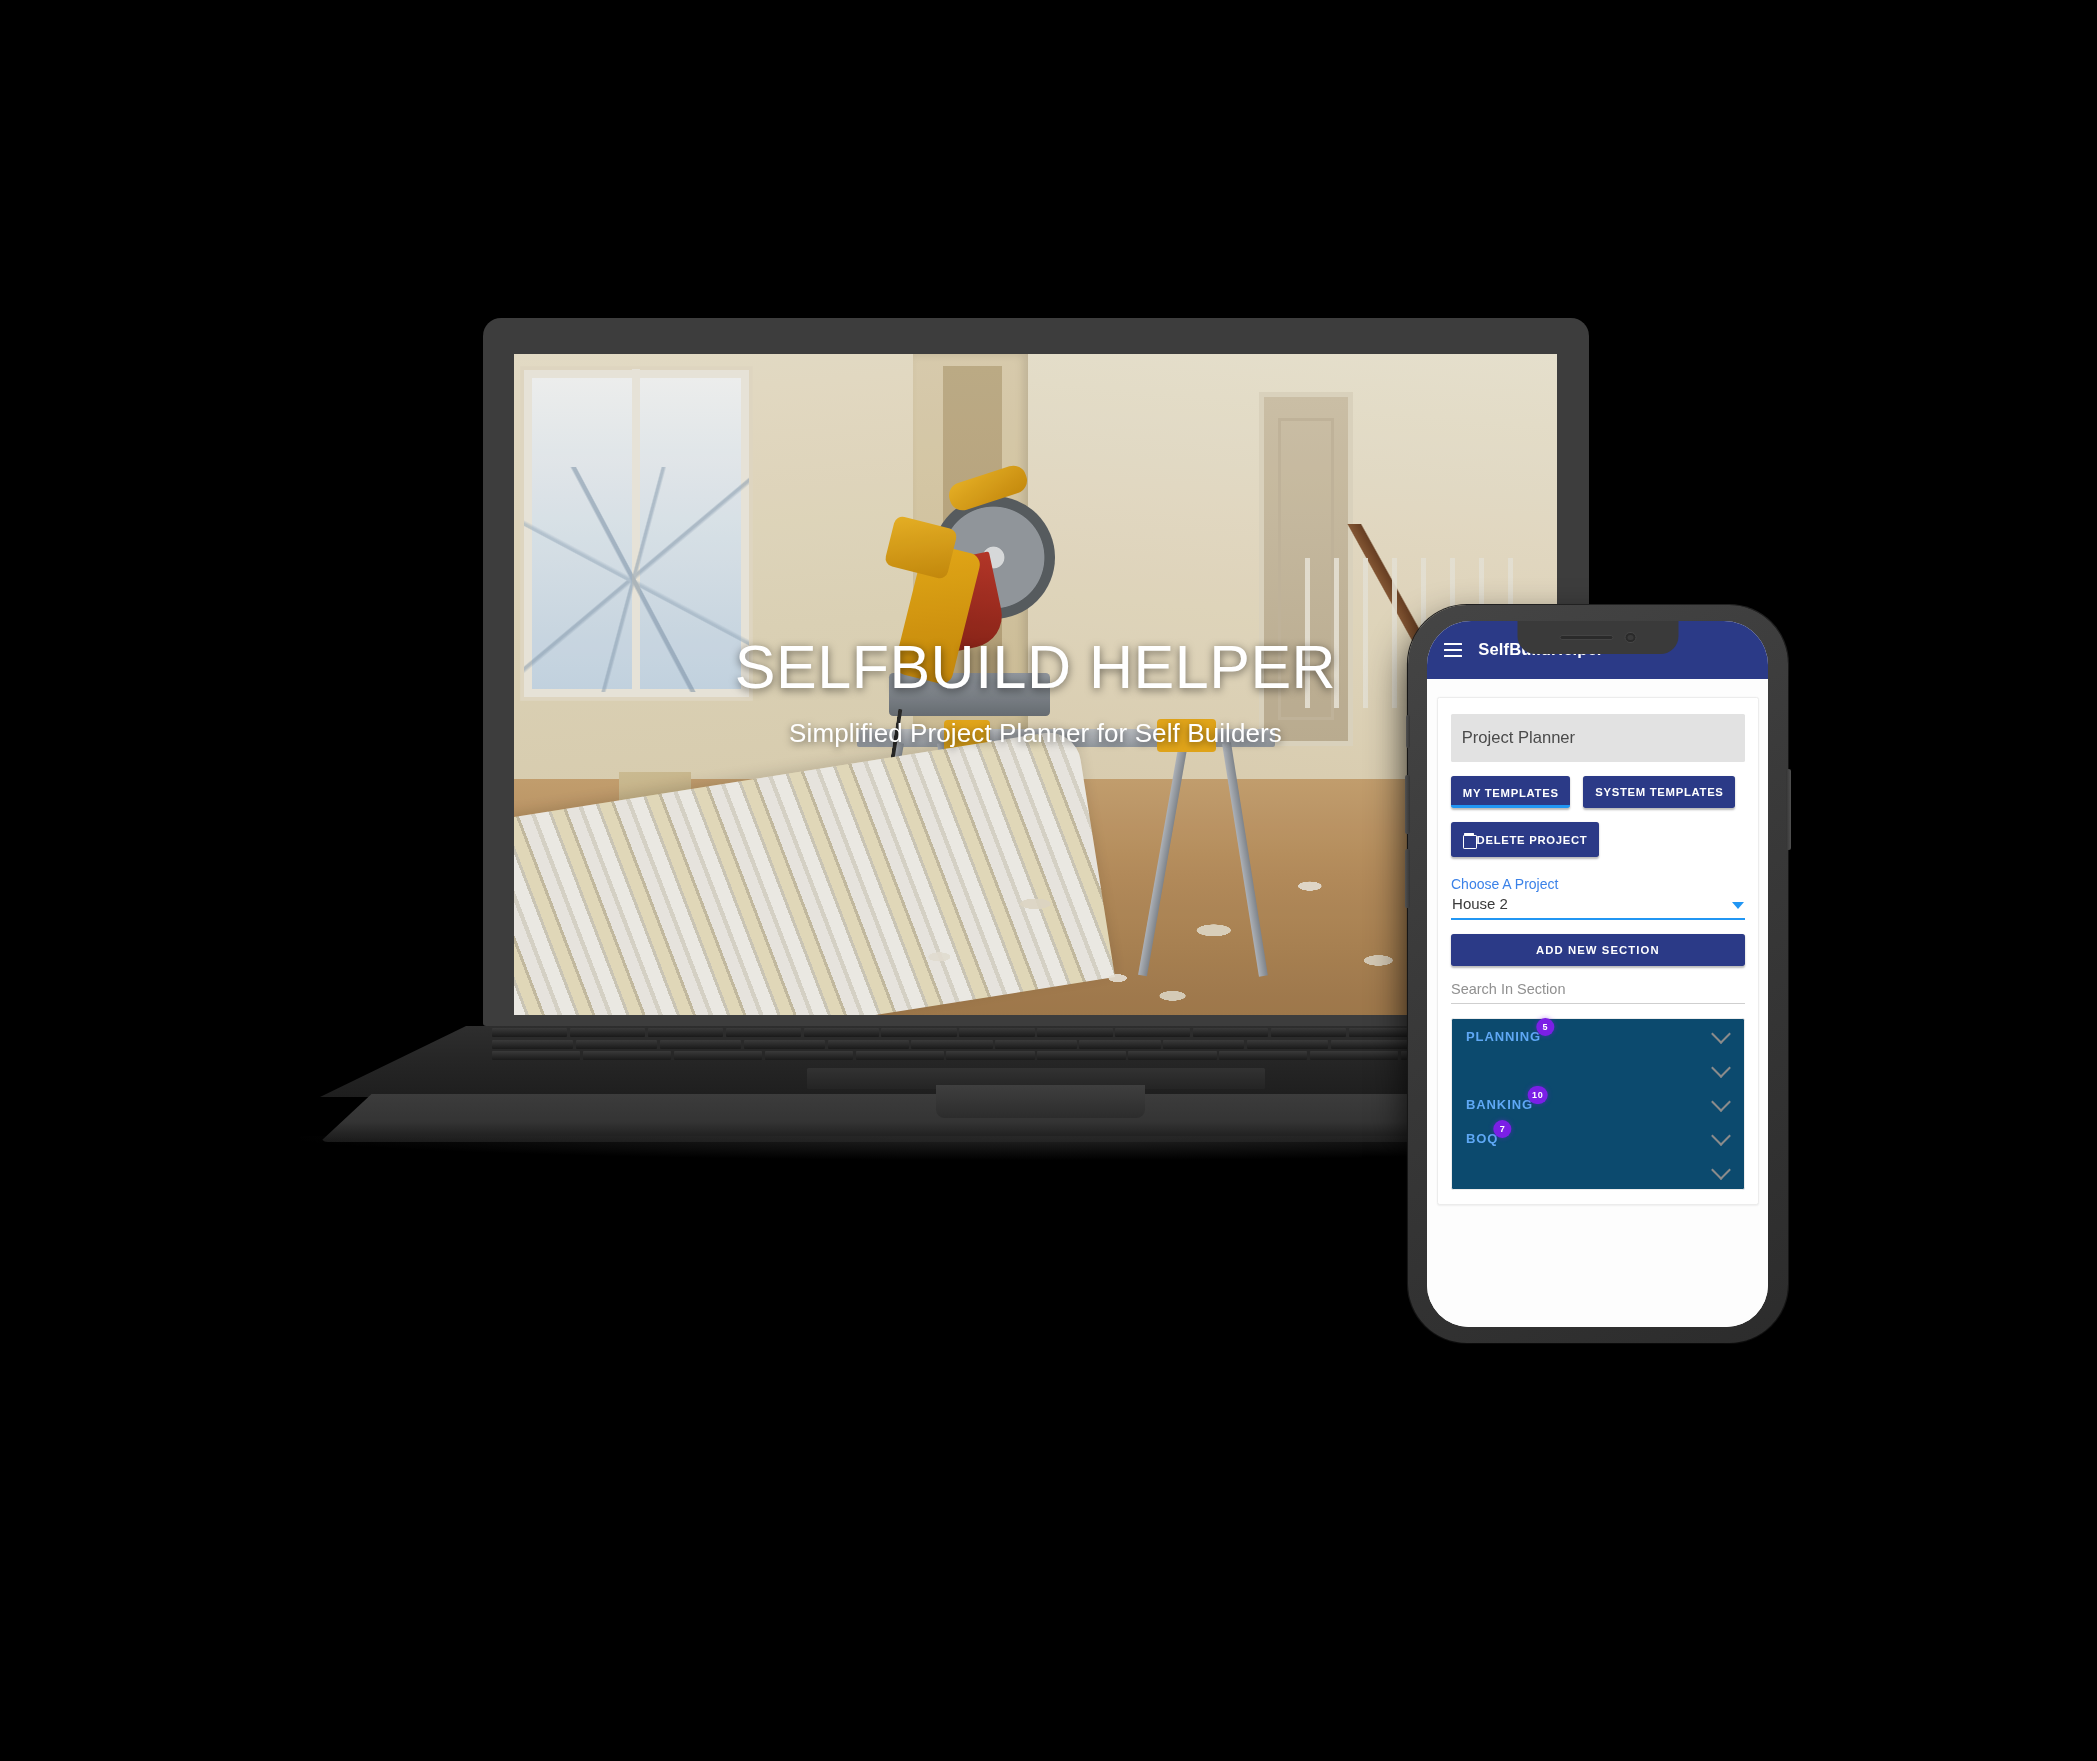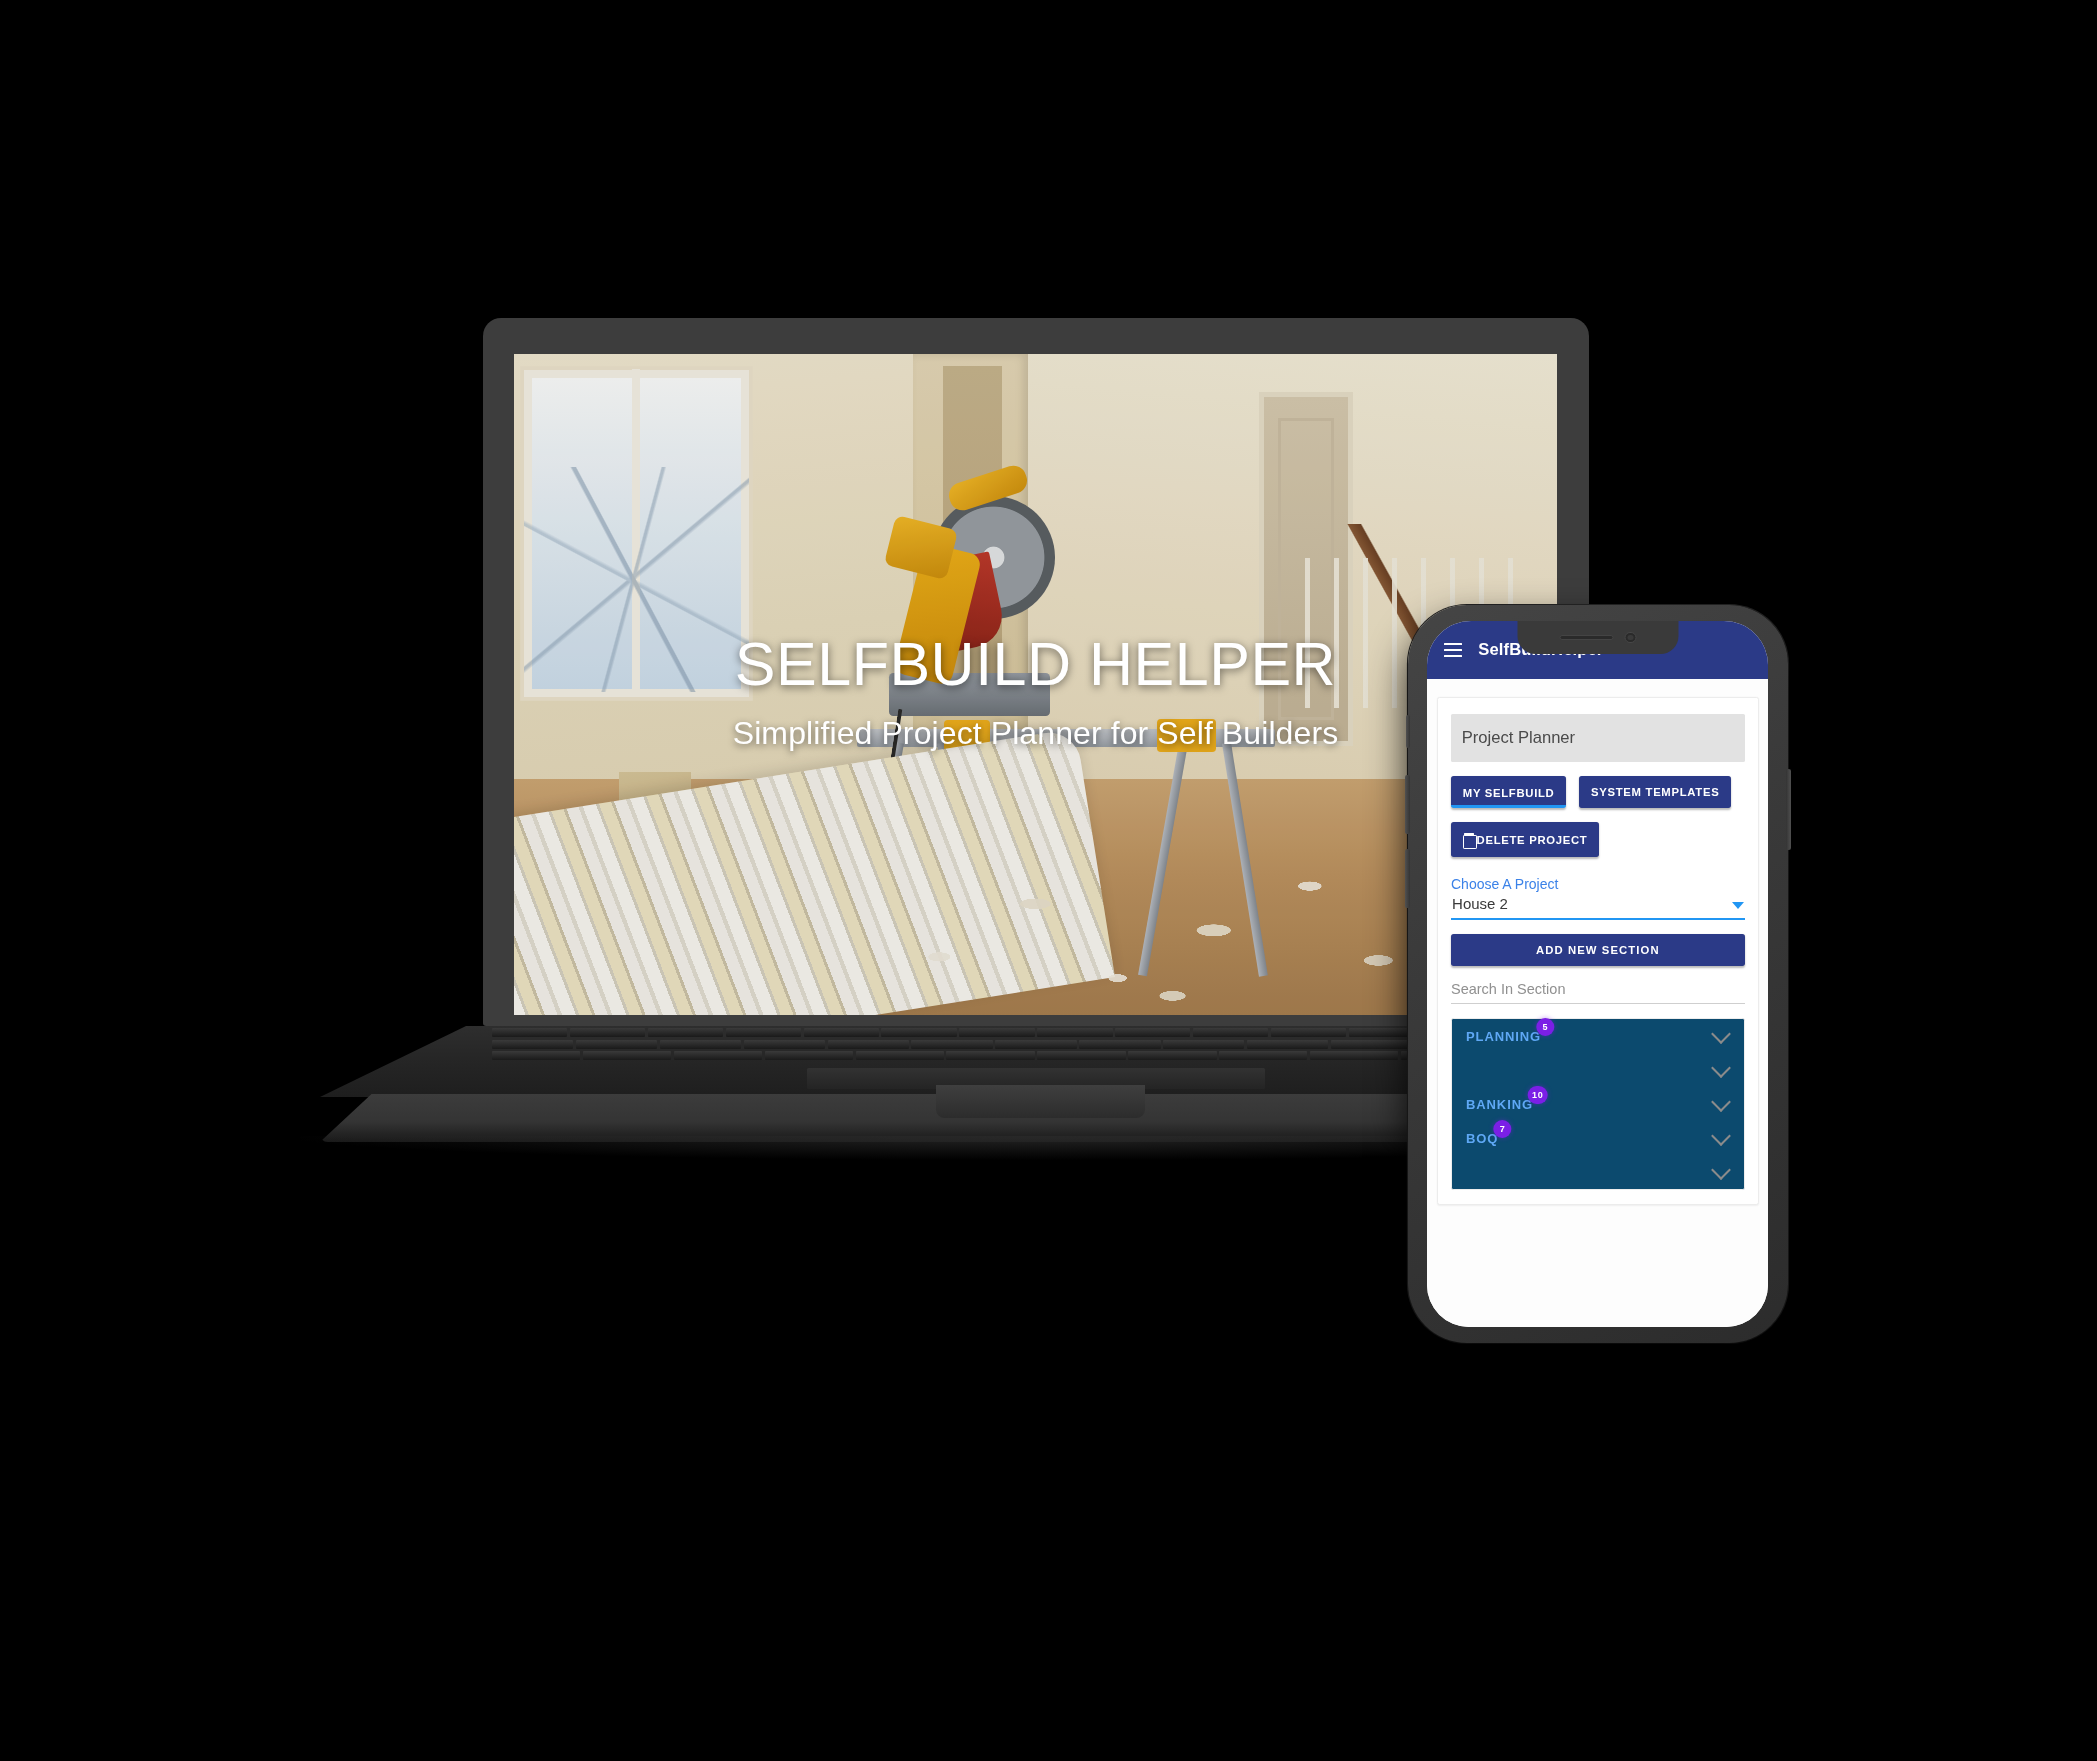--- a/index.html
+++ b/index.html
@@ -115,21 +115,21 @@
   .hero-title{
     position:absolute; left:0; top:0; width:100%; height:100%;
     display:flex; flex-direction:column; align-items:center; justify-content:center;
     padding-top:15px; pointer-events:none;
   }
   .hero-title h1{
     font-size:61px; font-weight:400; color:#fff; letter-spacing:0.5px;
     text-shadow:0 2.1px 8.6px rgba(0,0,0,.55); white-space:nowrap; line-height:1.05;
   }
   .hero-title h2{
-    font-size:32px; font-weight:400; color:#fff; letter-spacing:0.1px; margin-top:19px;
+    font-size:26px; font-weight:400; color:#fff; letter-spacing:0.1px; margin-top:19px;
     text-shadow:0 1.6px 7.5px rgba(0,0,0,.55); white-space:nowrap;
   }
 
   
   .base{ position:absolute; left:320px; top:1026px; width:1432px; height:71px; }
   .base .deck{
     position:absolute; left:0; top:0; width:100%; height:100%;
     background:linear-gradient(180deg,#2e2e2e 0%,#262626 46%,#1e1e1e 100%);
     clip-path:polygon(10.2% 0%, 89.8% 0%, 100% 100%, 0% 100%);
   }
@@ -386,21 +386,21 @@
         <div class="speaker"></div>
         <div class="cam"></div>
       </div>
 
       <div class="content">
         <div class="card">
 
           <div class="page-head">Project Planner</div>
 
           <div class="btnrow">
-            <button class="btn active">MY SELFBUILD</button>
+            <button class="btn active">MY TEMPLATES</button>
             <button class="btn">SYSTEM TEMPLATES</button>
           </div>
 
           <div class="btnrow">
             <button class="btn icon-btn">
               <span class="trash"></span>
               <span>DELETE PROJECT</span>
             </button>
           </div>
 

